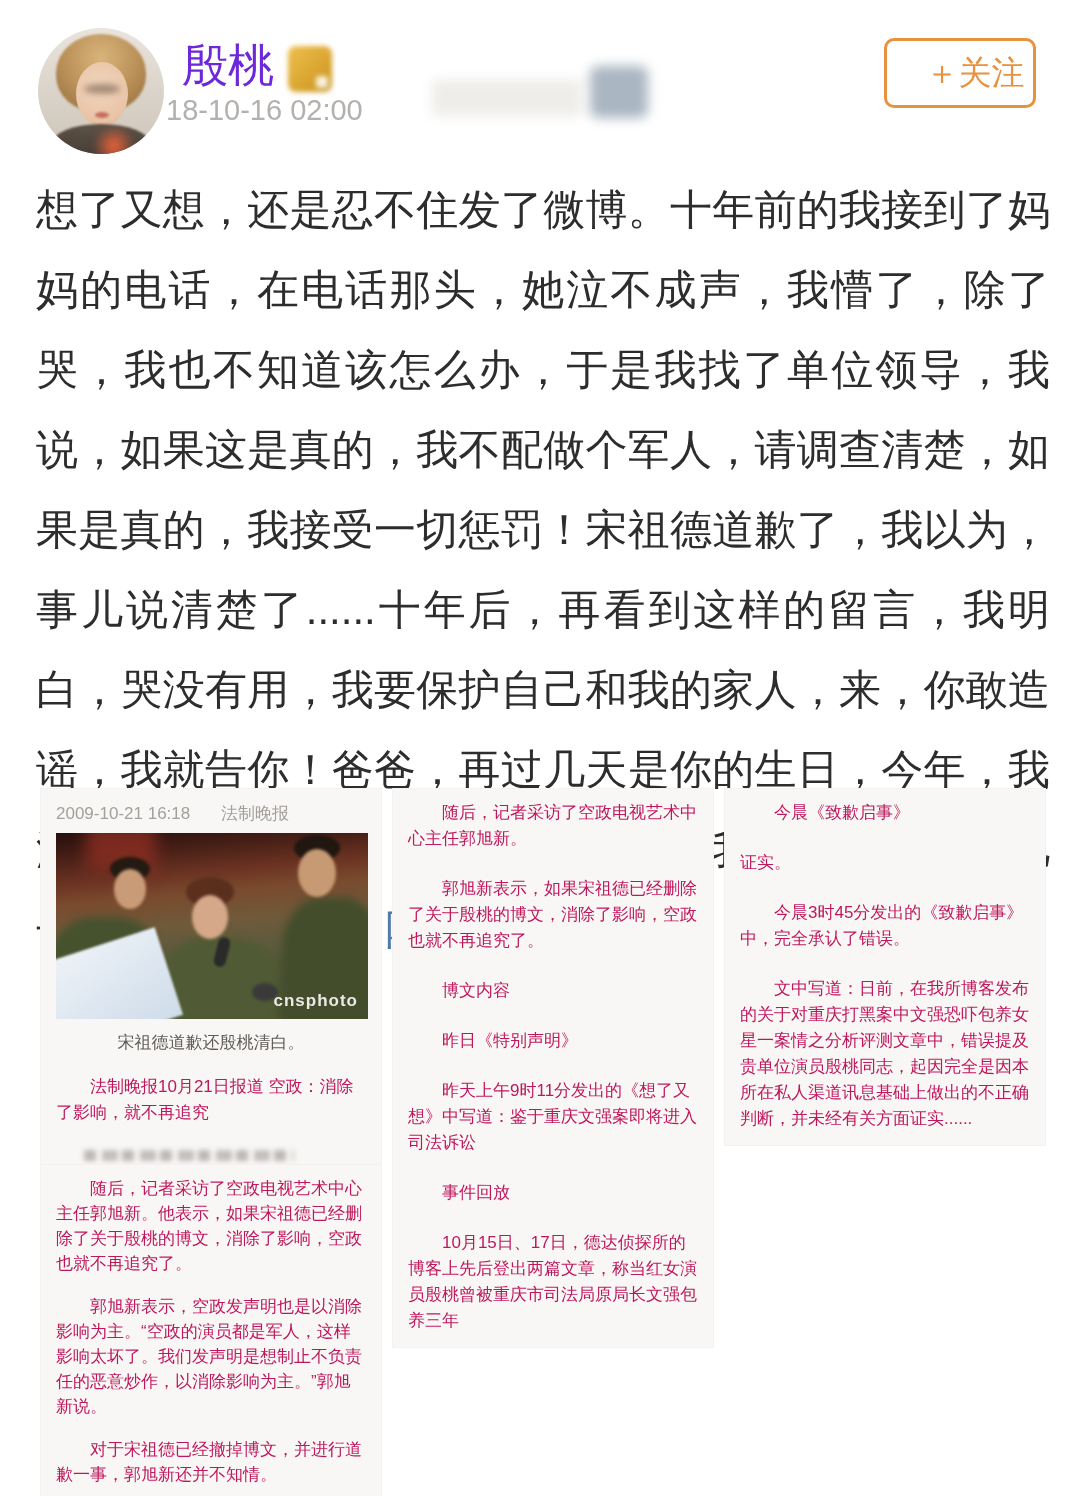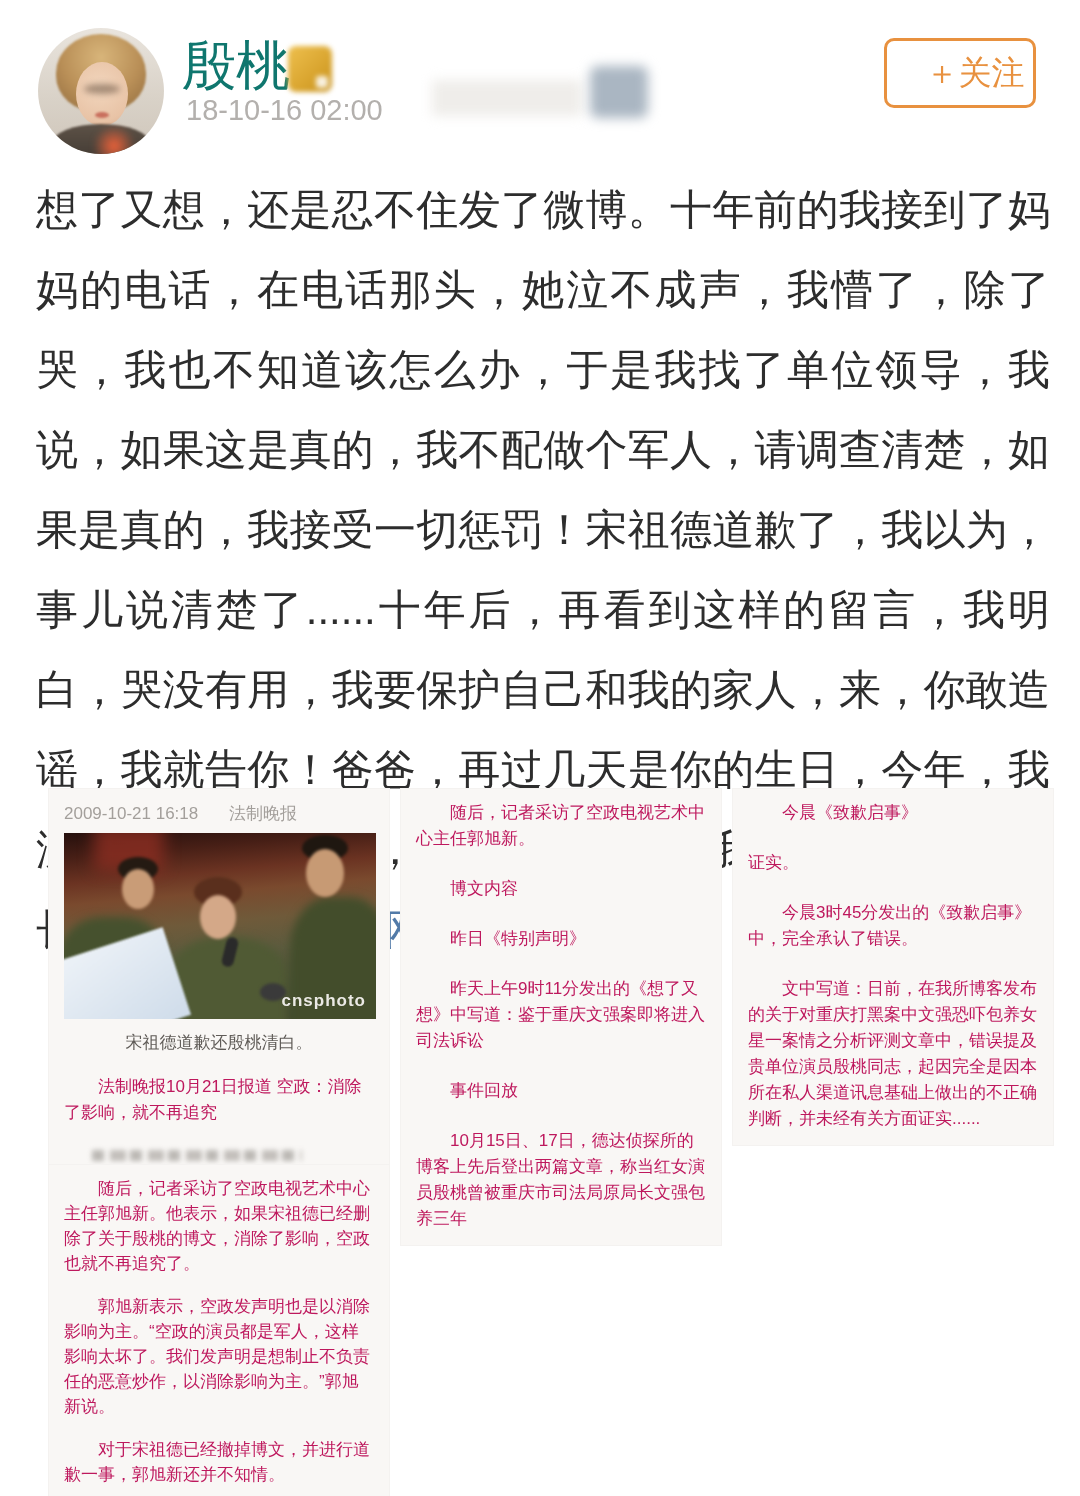--- a/index.html
+++ b/index.html
@@ -15,42 +15,42 @@
   .av-face{position:absolute;left:38px;top:34px;width:52px;height:64px;border-radius:50%;
     background:radial-gradient(circle at 45% 40%,#f2d6bd 0%,#e8c3a6 70%,#d8ae90 100%);}
   .av-brow{position:absolute;left:46px;top:56px;width:36px;height:10px;border-radius:50%;
     background:rgba(70,50,35,.45);filter:blur(3px);}
   .av-lip{position:absolute;left:57px;top:84px;width:14px;height:6px;border-radius:50%;
     background:#c9705e;filter:blur(1px);}
   .av-body{position:absolute;left:14px;top:96px;width:98px;height:40px;border-radius:50% 50% 0 0;
     background:linear-gradient(180deg,#5d5247 0%,#3f3831 100%);filter:blur(1px);}
   .av-glow{position:absolute;left:52px;top:100px;width:48px;height:36px;border-radius:50%;
     background:radial-gradient(circle,#f0633a 0%,rgba(240,99,58,0) 70%);filter:blur(3px);}
-  .username{position:absolute;left:182px;top:42px;font-size:54px;line-height:46px;color:#0f766e;}
+  .username{position:absolute;left:182px;top:42px;font-size:46px;line-height:46px;color:#6d28d9;}
   .vbadge{position:absolute;left:288px;top:46px;width:44px;height:46px;border-radius:8px;
     background:linear-gradient(135deg,#eec04e 0%,#d9a52f 60%,#c8921f 100%);filter:blur(2.5px);}
   .vbadge::after{content:"";position:absolute;right:4px;bottom:4px;width:12px;height:12px;border-radius:3px;
     background:rgba(255,255,255,.85);}
-  .timestamp{position:absolute;left:186px;top:94px;font-size:29px;color:#b3b0ad;}
+  .timestamp{position:absolute;left:166px;top:94px;font-size:29px;color:#b3b0ad;}
   .blur-a{position:absolute;left:432px;top:80px;width:150px;height:36px;background:#efedea;filter:blur(6px);}
   .blur-b{position:absolute;left:590px;top:66px;width:58px;height:52px;border-radius:8px;
     background:#aab6c2;filter:blur(6px);}
   .follow{position:absolute;left:884px;top:38px;width:152px;height:70px;box-sizing:border-box;
     border:3px solid #e8913f;border-radius:10px;background:#fff;color:#e8913f;font-size:33px;
     display:flex;align-items:center;justify-content:center;
     font-family:"Liberation Sans","DejaVu Sans",sans-serif;cursor:pointer;padding-left:36px;}
   
   .post{position:absolute;left:36px;top:170px;width:1014px;font-size:42px;line-height:80px;
     color:#2d2d2d;text-align:justify;letter-spacing:0px;}
   .balloon{display:inline-block;width:42px;height:58px;vertical-align:-12px;margin:0 2px;}
   .weblink{color:#527aa8;text-decoration:none;cursor:pointer;white-space:nowrap;}
   .linkicon{display:inline-block;width:36px;height:36px;vertical-align:-4px;margin:0 4px 0 10px;}
   
   .card{position:absolute;background:#f9f7f5;box-sizing:border-box;padding:12px 16px 14px;
-    box-shadow:inset 0 0 0 1px rgba(0,0,0,.02);cursor:pointer;margin-left:8px;}
+    box-shadow:inset 0 0 0 1px rgba(0,0,0,.02);cursor:pointer;}
   .meta{font-size:17px;color:#a39f9b;margin:2px 0 8px;}
   .meta .src{margin-left:26px;}
   .photo{position:relative;width:312px;height:186px;margin:4px auto 0;overflow:hidden;
     background:linear-gradient(175deg,#26100d 0%,#471f16 12%,#6b3322 24%,#7a4a2e 34%,#6f5a3a 48%,#5d5b3e 62%,#4c5338 80%,#41482f 100%);}
   .ph{position:absolute;}
   .ph-flag{left:30px;top:-8px;width:70px;height:46px;background:#8c2e22;filter:blur(8px);opacity:.8;}
   .ph-body1{left:-6px;top:84px;width:110px;height:110px;border-radius:40% 40% 0 0;
     background:#46512e;filter:blur(4px);}
   .ph-body2{left:104px;top:104px;width:120px;height:90px;border-radius:45% 45% 0 0;
     background:#505a34;filter:blur(4px);}
@@ -141,20 +141,21 @@
   </div>
 
   <div class="card c-l2">
     <p class="art">随后，记者采访了空政电视艺术中心主任郭旭新。他表示，如果宋祖德已经删除了关于殷桃的博文，消除了影响，空政也就不再追究了。</p>
     <p class="art">郭旭新表示，空政发声明也是以消除影响为主。“空政的演员都是军人，这样影响太坏了。我们发声明是想制止不负责任的恶意炒作，以消除影响为主。”郭旭新说。</p>
     <p class="art">对于宋祖德已经撤掉博文，并进行道歉一事，郭旭新还并不知情。</p>
   </div>
 
   <div class="card c-m1">
     <p class="art">随后，记者采访了空政电视艺术中心主任郭旭新。</p>
+    <p class="art">郭旭新表示，如果宋祖德已经删除了关于殷桃的博文，消除了影响，空政也就不再追究了。</p>
     <p class="art">博文内容</p>
     <p class="art">昨日《特别声明》</p>
     <p class="art">昨天上午9时11分发出的《想了又想》中写道：鉴于重庆文强案即将进入司法诉讼</p>
     <p class="art">事件回放</p>
     <p class="art">10月15日、17日，德达侦探所的博客上先后登出两篇文章，称当红女演员殷桃曾被重庆市司法局原局长文强包养三年</p>
   </div>
 
 
   <div class="card c-r1">
     <p class="art">今晨《致歉启事》</p>

